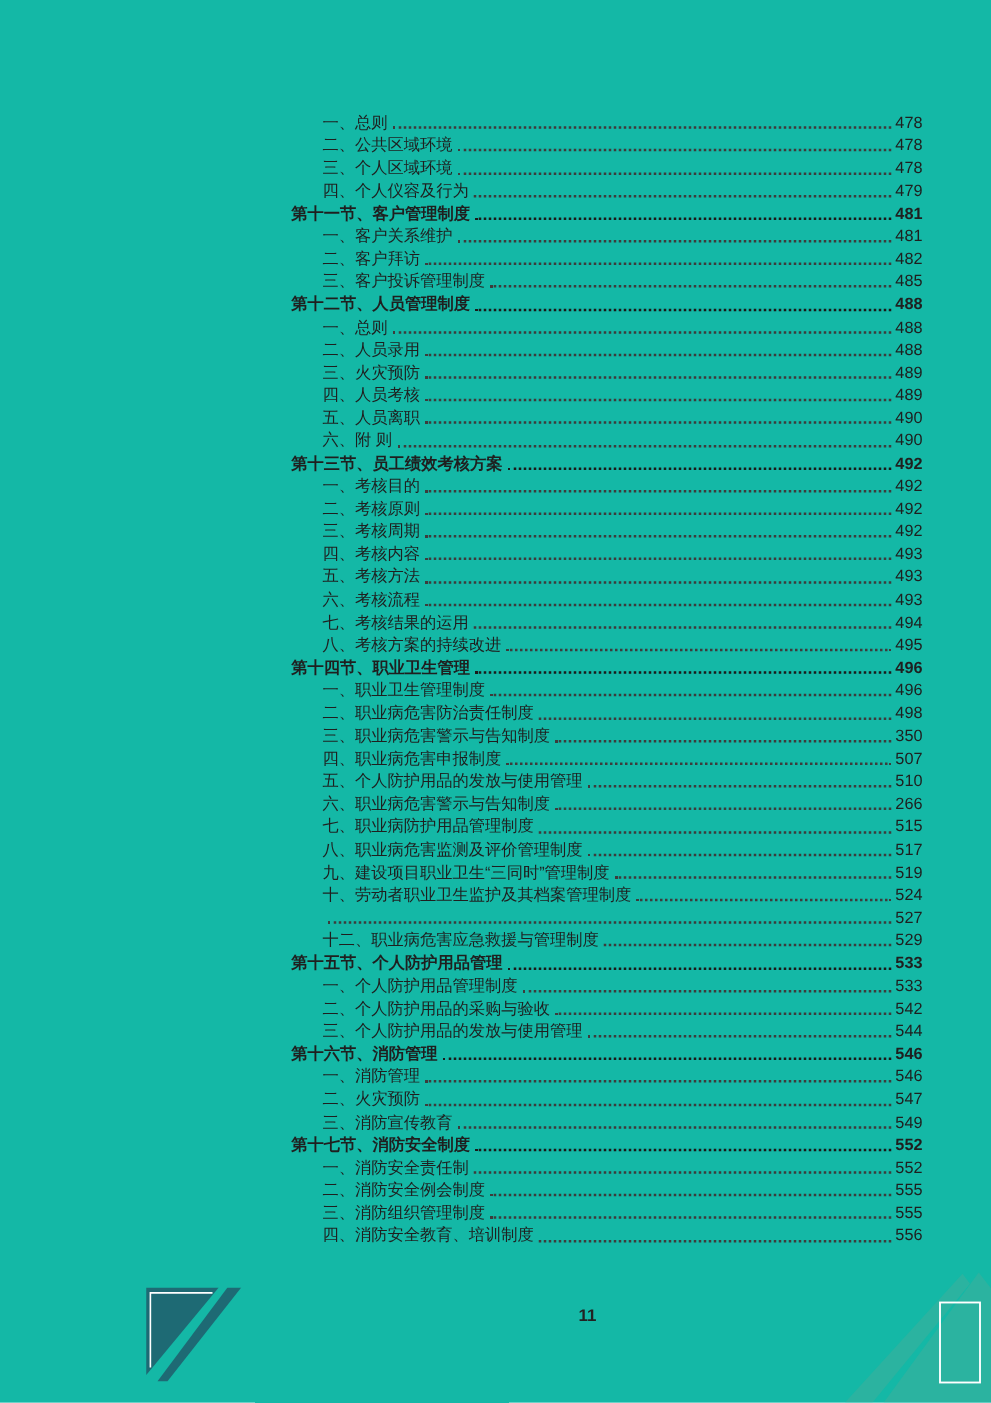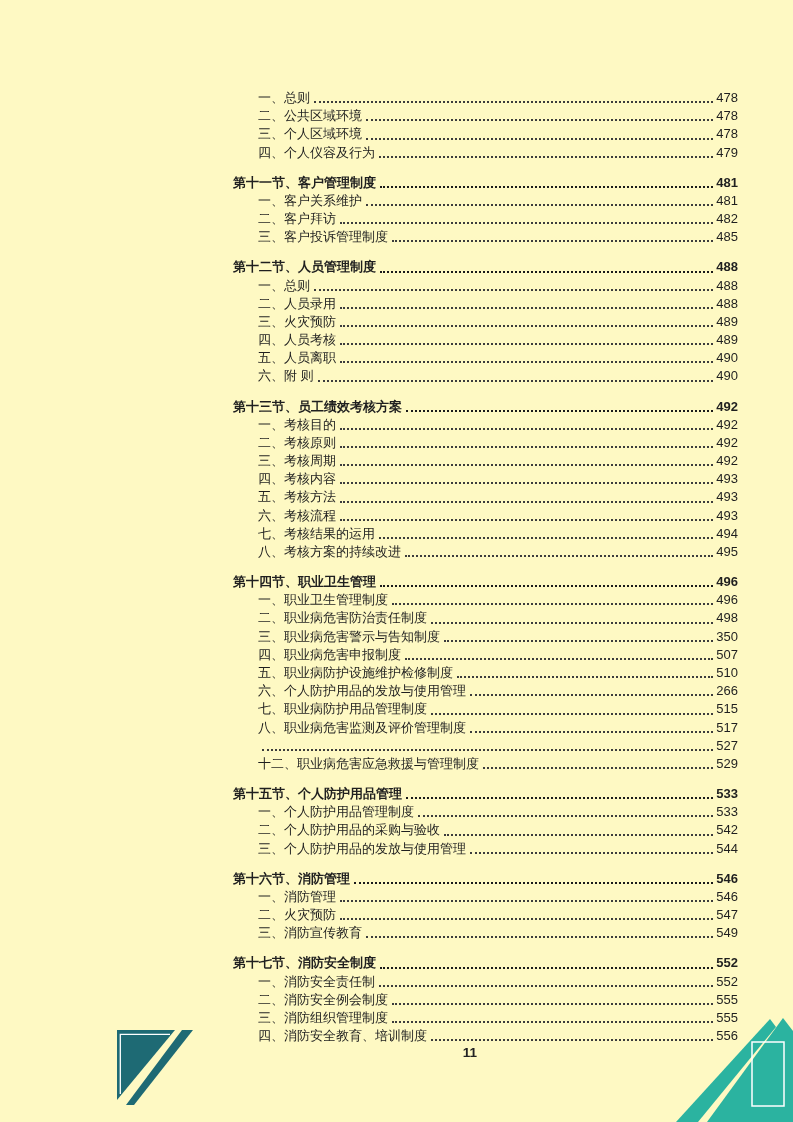--- a/index.html
+++ b/index.html
@@ -4,34 +4,34 @@
 <style>
   * { margin:0; padding:0; box-sizing:border-box; }
   html,body { width:793px; height:1122px; }
   body {
     background:#ffffff;
     font-family:"Liberation Sans","DejaVu Sans",sans-serif;
     color:#1f1f1f;
     position:relative;
     overflow:hidden;
   }
-  .doc-page { position:absolute; inset:0; background:#fef9c3;padding-left:16px; }
+  .doc-page { position:absolute; inset:0; background:#14b8a6;padding-left:16px; }
 
   
   .toc { position:absolute; left:233px; top:89px; width:505px; }
   .toc-row {
     display:flex;
     align-items:baseline;
     height:18.18px;
     line-height:18.18px;
     font-size:13px;
     cursor:pointer;
   }
   .toc-row.lvl2 { padding-left:25px; }
-  .toc-row.lvl1 { font-weight:bold;margin-top:12px; }
+  .toc-row.lvl1 { font-weight:bold; }
   .toc-label { white-space:nowrap; }
   .toc-page  { white-space:nowrap; }
   .toc-leader {
     flex:1 1 auto;
     min-width:8px;
     align-self:flex-end;
     margin:0 3px 4px 4px;
     border-bottom:2px dotted #3c3c3c;
   }
   .toc-row.lvl1 .toc-leader { border-bottom-color:#1a1a1a; }
@@ -225,44 +225,54 @@
     <span class="toc-page">350</span>
   </div>
 
   <div class="toc-row lvl2">
     <span class="toc-label">四、职业病危害申报制度</span>
     <span class="toc-leader"></span>
     <span class="toc-page">507</span>
   </div>
 
   <div class="toc-row lvl2">
-    <span class="toc-label">五、职业病防护设施维护检修制度</span>
+    <span class="toc-label">五、个人防护用品的发放与使用管理</span>
     <span class="toc-leader"></span>
     <span class="toc-page">510</span>
   </div>
 
   <div class="toc-row lvl2">
-    <span class="toc-label">六、个人防护用品的发放与使用管理</span>
+    <span class="toc-label">六、职业病危害警示与告知制度</span>
     <span class="toc-leader"></span>
     <span class="toc-page">266</span>
   </div>
 
   <div class="toc-row lvl2">
     <span class="toc-label">七、职业病防护用品管理制度</span>
     <span class="toc-leader"></span>
     <span class="toc-page">515</span>
   </div>
 
   <div class="toc-row lvl2">
     <span class="toc-label">八、职业病危害监测及评价管理制度</span>
     <span class="toc-leader"></span>
     <span class="toc-page">517</span>
   </div>
 
-
+  <div class="toc-row lvl2">
+    <span class="toc-label">九、建设项目职业卫生“三同时”管理制度</span>
+    <span class="toc-leader"></span>
+    <span class="toc-page">519</span>
+  </div>
+
+  <div class="toc-row lvl2">
+    <span class="toc-label">十、劳动者职业卫生监护及其档案管理制度</span>
+    <span class="toc-leader"></span>
+    <span class="toc-page">524</span>
+  </div>
 
   <div class="toc-row lvl2">
     <span class="toc-leader"></span>
     <span class="toc-page">527</span>
   </div>
 
   <div class="toc-row lvl2">
     <span class="toc-label">十二、职业病危害应急救援与管理制度</span>
     <span class="toc-leader"></span>
     <span class="toc-page">529</span>

